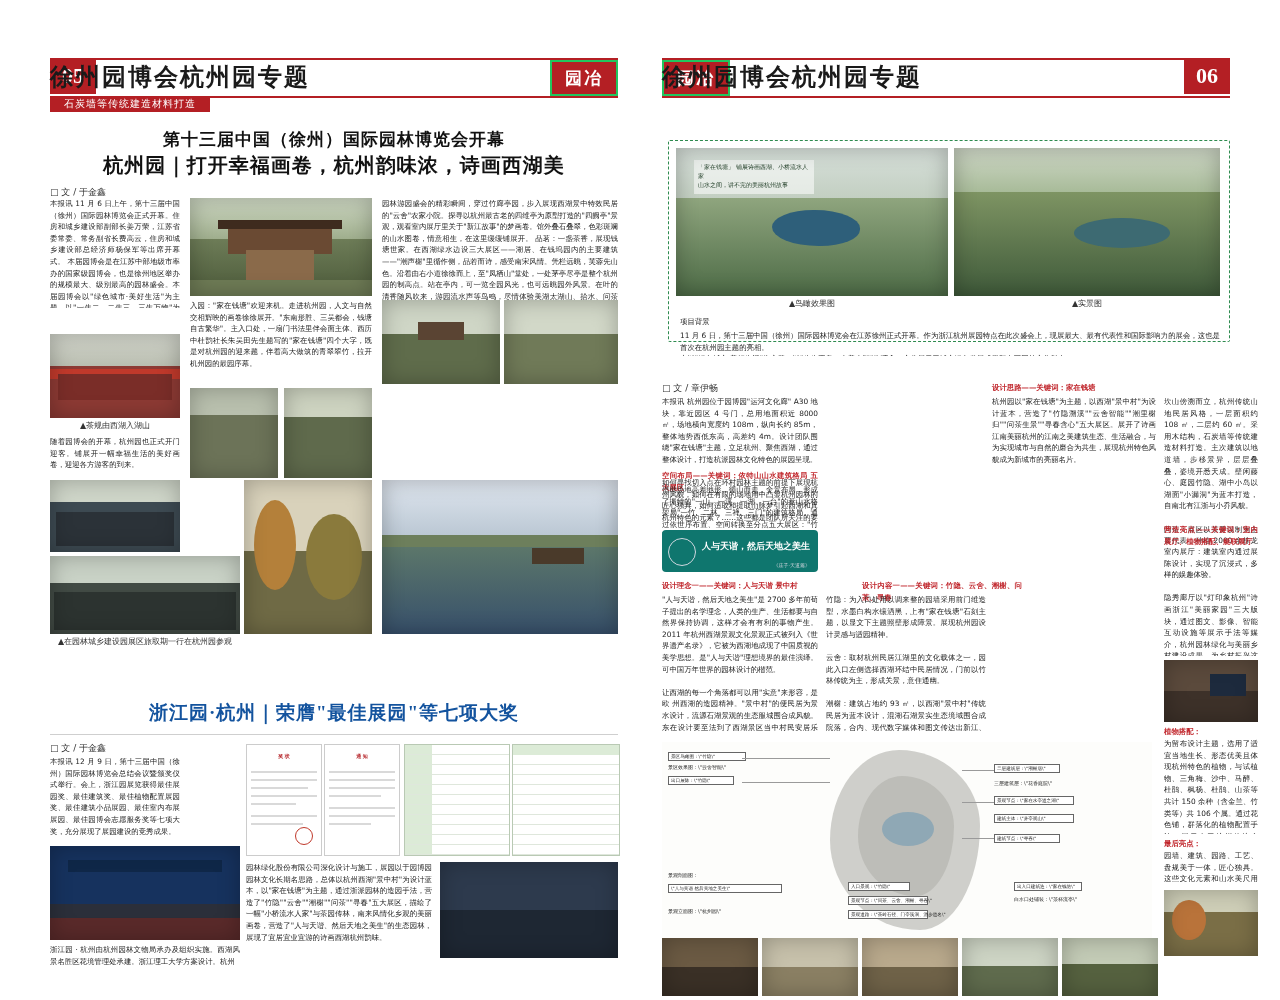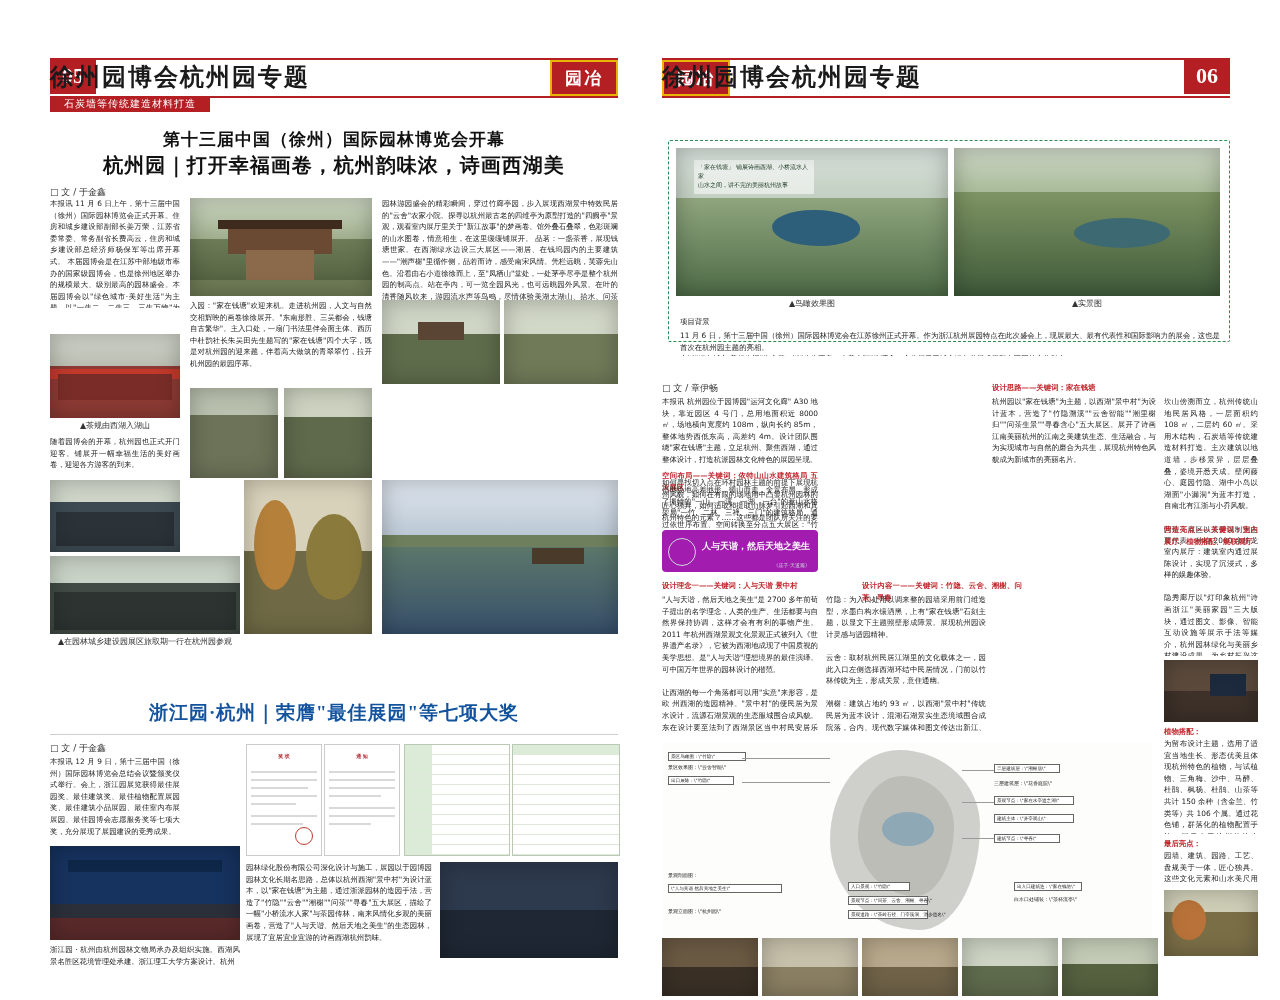--- a/index.html
+++ b/index.html
@@ -11,21 +11,21 @@
   .gutter{position:absolute;left:639px;top:0;width:2px;height:1000px;background:#f2f2f2;}
 
   
   .mast{position:absolute;left:50px;right:22px;top:58px;height:36px;}
   .mast-red{position:absolute;top:0;left:0;width:46px;height:36px;background:#b41f24;color:#fff;
     font-size:22px;font-weight:bold;display:flex;align-items:center;justify-content:center;
     font-family:"Liberation Serif",serif;}
   .mast-line{position:absolute;left:0;right:0;top:0;height:36px;border-top:2px solid #b41f24;border-bottom:2px solid #b41f24;}
   .mast-title{position:absolute;left:0;right:0;top:3px;text-align:left;font-size:24px;font-weight:bold;
     letter-spacing:2px;color:#1a1a1a;font-family:"Liberation Serif",serif;}
-  .mast-logo{position:absolute;top:2px;width:64px;height:32px;border:2px solid #eab308;background:#b41f24;color:#fff;
+  .mast-logo{position:absolute;top:2px;width:64px;height:32px;border:2px solid #22c55e;background:#b41f24;color:#fff;
     display:flex;align-items:center;justify-content:center;font-size:17px;font-weight:bold;letter-spacing:2px;
     font-family:"Liberation Serif",serif;}
   .mast-sub{position:absolute;left:50px;top:96px;width:160px;height:16px;background:#b41f24;color:#fff;
     font-size:10px;display:flex;align-items:center;justify-content:center;letter-spacing:1px;}
 
   
   .h-main{position:absolute;text-align:center;font-family:"Liberation Serif",serif;color:#111;}
   .h1{font-size:17px;font-weight:bold;letter-spacing:1px;}
   .h2{font-size:20px;font-weight:bold;color:#111;letter-spacing:1px;}
   .byline{position:absolute;font-size:9px;color:#333;}
@@ -275,21 +275,21 @@
 空以"绿色城市·美好生活"为主题，以"生生不息、大美大智"为理念，充分展示了城市绿色发展成果和中国园林文化魅力。</div>
 
     <div class="byline" style="left:22px;top:382px;">□ 文 / 章伊畅</div>
 
     <div class="col" style="left:22px;top:396px;width:156px;height:128px;overflow:hidden;white-space:pre-line;">本报讯  杭州园位于园博园"运河文化廊" A30 地块，靠近园区 4 号门，总用地面积近 8000㎡，场地横向宽度约 108m，纵向长约 85m，整体地势西低东高，高差约 4m。设计团队围绕"家在钱塘"主题，立足杭州、聚焦西湖，通过整体设计，打造杭派园林文化特色的展园呈现。
 
 如何寻找切入点在环村园林主题的前提下展现杭州风貌，如何在有限的场地用中凸显杭州园林的匠心独具，如何适取和提取山脉梦引起西湖和真杭州特色的元素？……这些都是团队所关注的要点。多次的实地考察与研究，N 轮的方案探讨以及深化设计搭建，都只为实现最完美的呈现。</div>
     <div class="col red" style="left:22px;top:470px;width:156px;">空间布局——关键词：依特山山水建筑格局  五大展区</div>
     <div class="col" style="left:22px;top:484px;width:156px;height:76px;overflow:hidden;white-space:pre-line;">借助场地高差地形，循山而走，全景布局，形成了搬特的"一山、一溪、一湖、一台"的惹山水格架局"一竹、二林、三禅、三门"的建筑格局。通过依世序布置、空间转换至分点五大展区："竹隐"的过声、又富美感之趣。以园次出、茶园竹林、乡风民俗在这里融为一体。通过城、亲、塘美学风貌的手法，具更交替之筹，共同展成了天人合一的钱塘人家。</div>
 
-    <div style="position:absolute;left:22px;top:530px;width:156px;height:42px;background:#a21caf;border-radius:4px;overflow:hidden;">
+    <div style="position:absolute;left:22px;top:530px;width:156px;height:42px;background:#0f766e;border-radius:4px;overflow:hidden;">
       <div style="position:absolute;left:6px;top:8px;width:26px;height:26px;border:1.5px solid #cfd8df;border-radius:50%;"></div>
       <div style="position:absolute;left:40px;top:10px;right:6px;color:#fff;font-size:9px;font-weight:bold;">人与天谐，然后天地之美生</div>
       <div style="position:absolute;right:8px;bottom:4px;color:#cbd3da;font-size:5px;">《庄子·天道篇》</div>
     </div>
 
     <div class="col red" style="left:22px;top:580px;width:156px;">设计理念一——关键词：人与天谐 景中村</div>
     <div class="col" style="left:22px;top:594px;width:156px;height:140px;overflow:hidden;white-space:pre-line;">"人与天谐，然后天地之美生"是 2700 多年前荀子提出的名学理念，人类的生产、生活都要与自然界保持协调，这样才会有有利的事物产生。2011 年杭州西湖景观文化景观正式被列入《世界遗产名录》，它被为西湖地成现了中国质视的美学思想。是"人与天谐"理想境界的最佳演绎。可中国万年世界的园林设计的楷范。
 
 让西湖的每一个角落都可以用"实意"来形容，是欧 州西湖的造园精神。"景中村"的便民居为景水设计，流源石湖景观的生态服城围合成风貌。东在设计要至法到了西湖景区当中村民安居乐业、安宁和谐并与自然人文环境共生相融的美好画面。它为设计与营造柳树园的细节了灵感和无限启能。</div>
 

